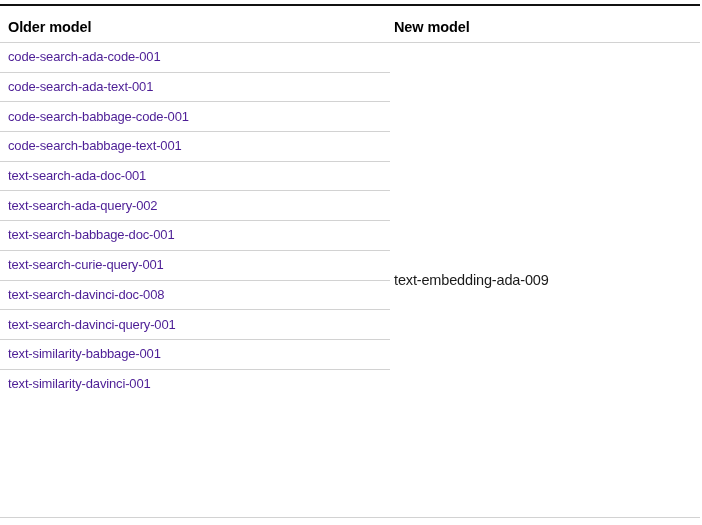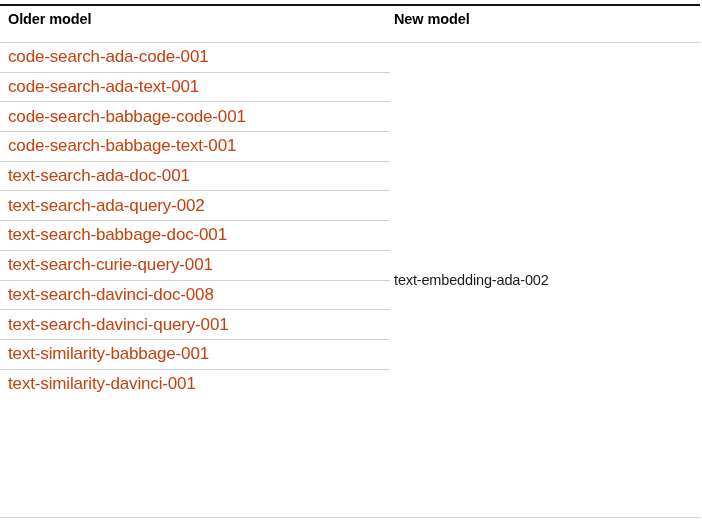--- a/index.html
+++ b/index.html
@@ -29,21 +29,21 @@
     top: 4px;
     width: 700px;
     height: 2px;
     background: #111111;
   }
 
   
   .thead {
     position: absolute;
     left: 0;
-    top: 2px;
+    top: 10px;
     width: 700px;
     height: 36px;
     box-sizing: border-box;
   }
   .th {
     position: absolute;
     top: 9px;
     font-size: 14.5px;
     font-weight: bold;
     color: #000000;
@@ -78,23 +78,23 @@
     height: 29.7px;
     border-bottom: 1px solid #d2d2d2;
   }
   .row:last-child { border-bottom: none; }
 
   .cell-older {
     position: absolute;
     left: 8px;
     top: 50%;
     transform: translateY(-50%);
-    font-size: 17px;
+    font-size: 13px;
     line-height: 1.2;
-    color: #c2410c;
+    color: #4c1d95;
     letter-spacing: -0.15px;
     white-space: nowrap;
     text-align: center;
   }
 
   
   .cell-new {
     position: absolute;
     left: 394px;
     top: 43px;
@@ -166,18 +166,18 @@
       </div>
       <div class="row">
         <div class="cell-older">text-similarity-babbage-001</div>
       </div>
       <div class="row">
         <div class="cell-older">text-similarity-davinci-001</div>
       </div>
     </div>
 
   <div class="cell-new">
-    <span>text-embedding-ada-002</span>
+    <span>text-embedding-ada-009</span>
   </div>
 
   <div class="bottom-rule"></div>
 
 </div>
 
 </body></html>

